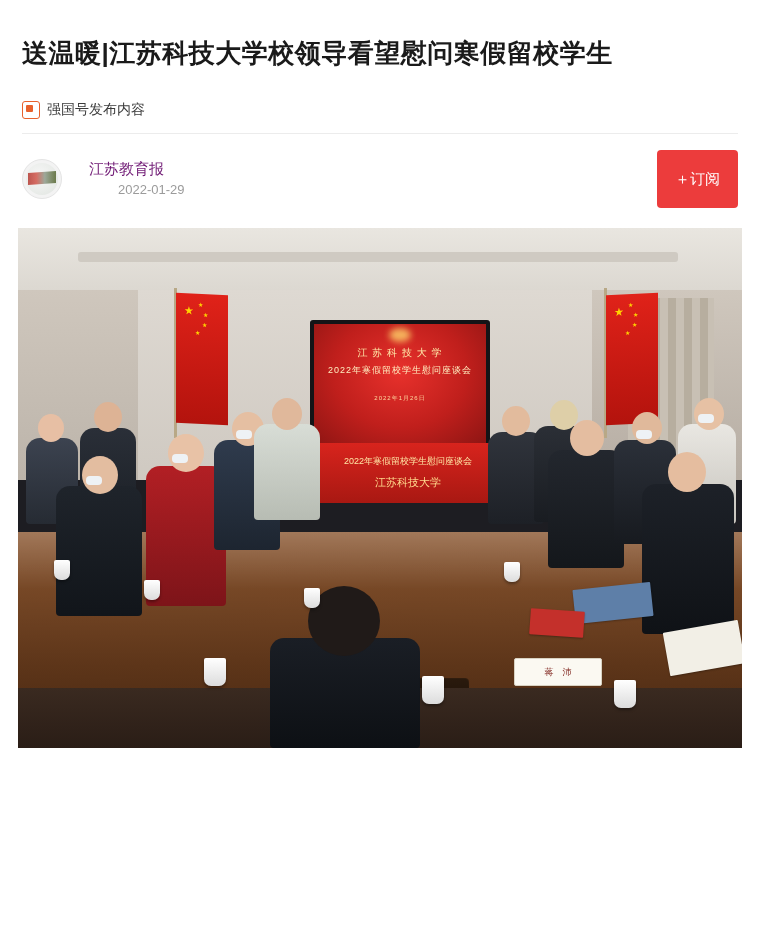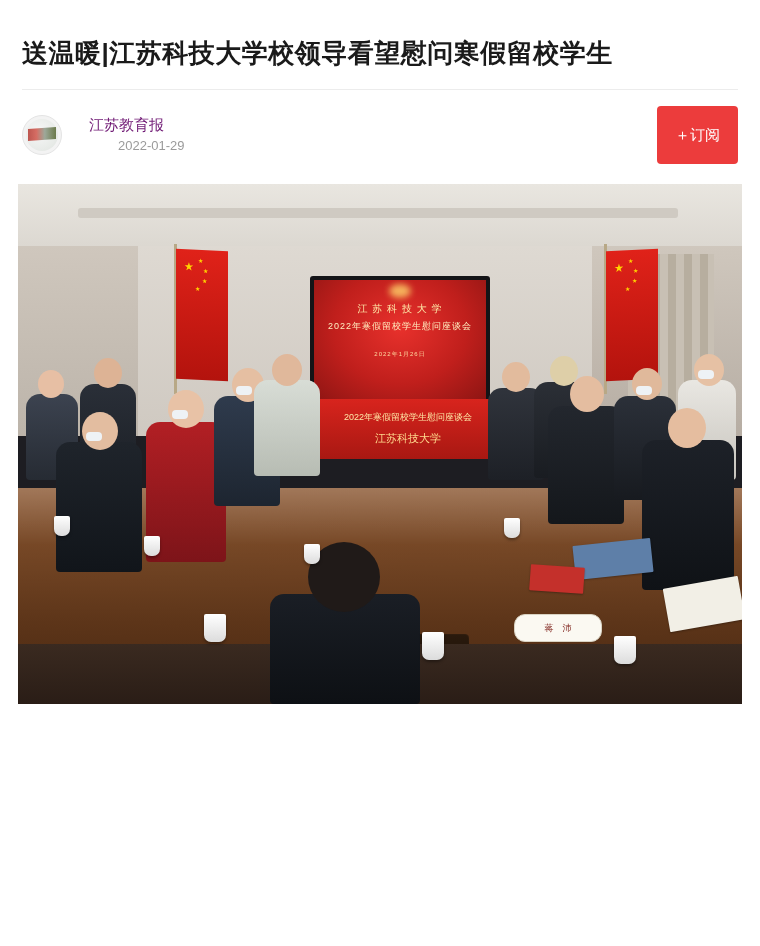--- a/index.html
+++ b/index.html
@@ -249,31 +249,35 @@
   .head {
     position: absolute; border-radius: 50%;
   }
   .mask {
     position:absolute; width:16px; height:9px; background:#eef2f5; border-radius:4px;
   }
   .paper {
     position:absolute; background:#f2efe6; border-radius:1px; box-shadow:0 1px 2px rgba(0,0,0,.3);
   }
   .namecard {
-    position:absolute; background:#fbf9f2; border:1px solid #d8d2c2; border-radius:11px;
+    position:absolute; background:#fbf9f2; border:1px solid #d8d2c2; border-radius:2px;
     color:#7a1b14; font-size:9px; text-align:center; line-height:16px;
   }
 </style>
 </head>
 <body>
 
 <div class="page">
 
   <h1 class="article-title">送温暖|江苏科技大学校领导看望慰问寒假留校学生</h1>
 
+  <div class="source-row">
+    <span class="source-badge"></span>
+    <span class="source-label">强国号发布内容</span>
+  </div>
 
   <div class="divider"></div>
 
   <div class="account-row">
     <div class="avatar">
       <div class="av-inner"></div>
       <div class="av-mark"></div>
     </div>
     <div class="account-info">
       <span class="account-name">江苏教育报</span>

